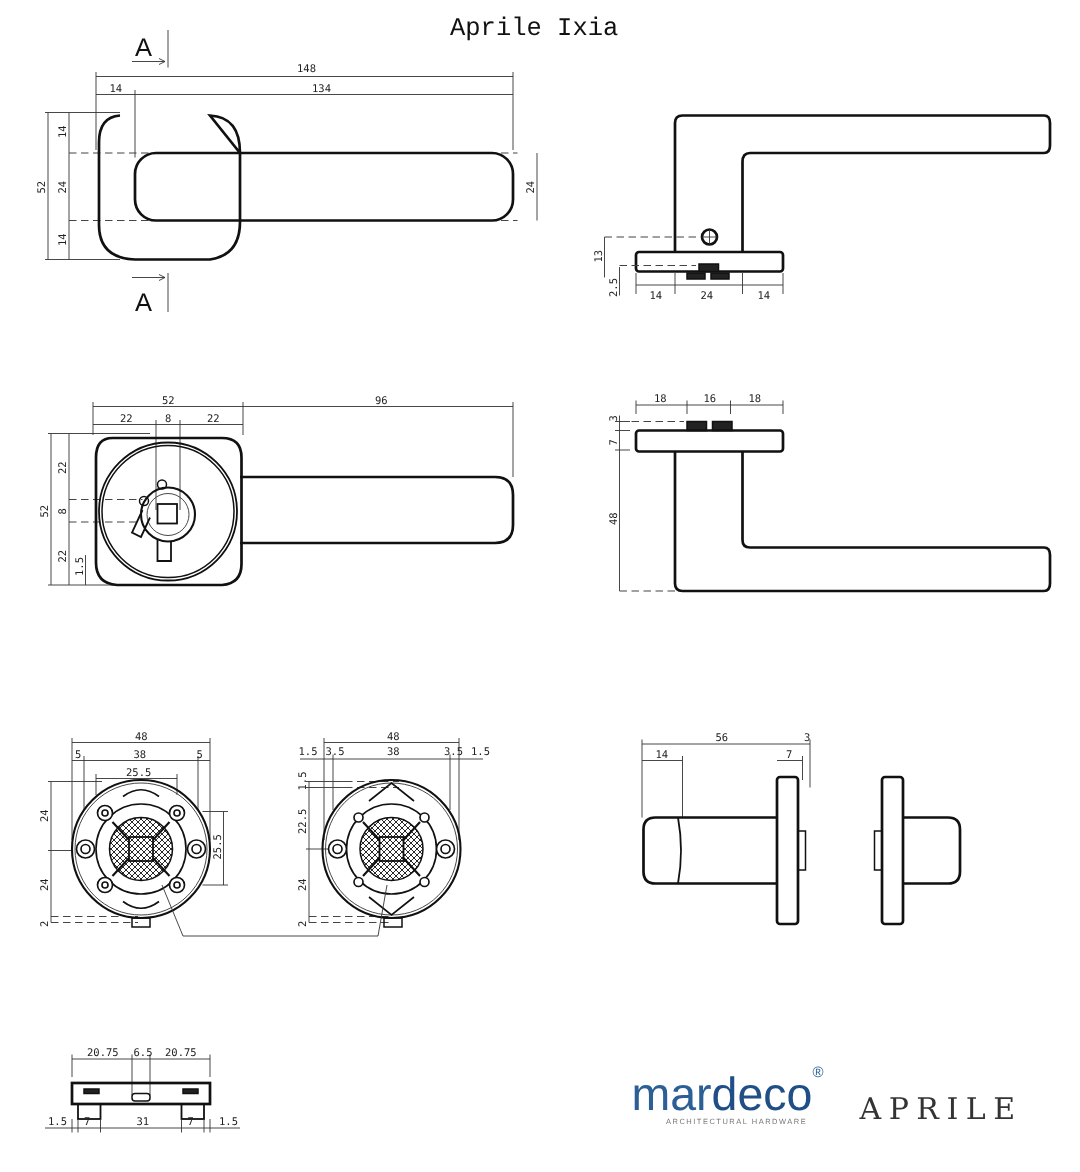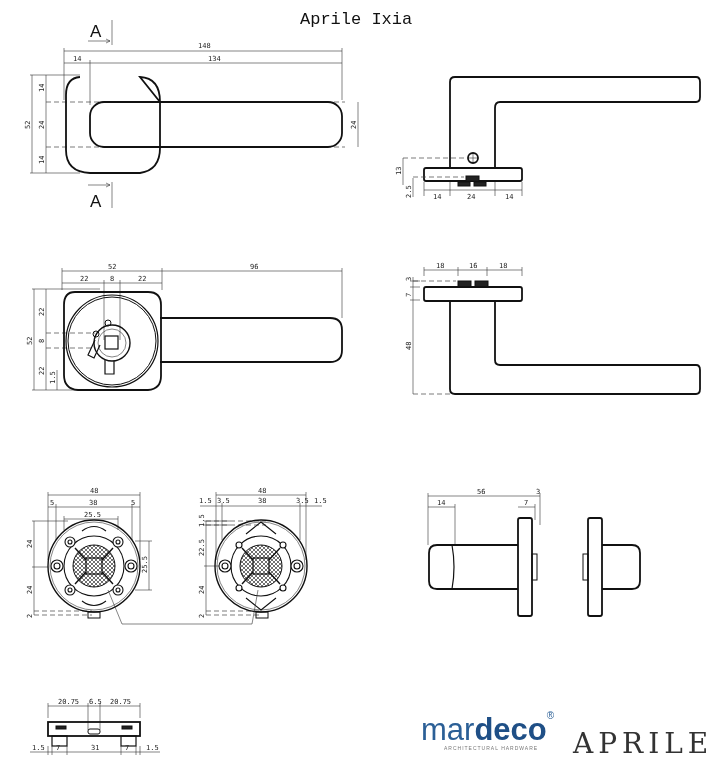--- a/index.html
+++ b/index.html
@@ -7,24 +7,24 @@
   .title{position:absolute;left:0;top:10px;width:720px;text-align:center;font-size:17px;color:#111;padding-left:0;}
   .title span{position:absolute;left:300px;top:0;font-family:Liberation Mono, monospace;}
   svg{position:absolute;left:0;top:0;}
   .dim{font-family:"DejaVu Sans Mono",monospace;font-size:7px;fill:#222;}
   .ln{stroke:#111;fill:none;stroke-width:1.8;}
   .thin{stroke:#333;fill:none;stroke-width:0.6;}
   .dash{stroke:#444;fill:none;stroke-width:0.7;stroke-dasharray:5,3;}
   .fillk{fill:#222;stroke:#111;}
   .hatch{fill:url(#hatch);stroke:#111;stroke-width:1;}
   .logo-m{position:absolute;left:421px;top:712px;font-size:31px;color:#2b5f96;letter-spacing:0px;}
-  .logo-m b{font-weight:bold;color:#1f4f86;}
+  .logo-m b{font-weight:normal;color:#1f4f86;}
   .logo-m sup{font-size:10px;vertical-align:top;position:relative;top:-2px;}
   .logo-sub{position:absolute;left:444px;top:745px;font-size:5px;color:#777;letter-spacing:1px;}
-  .logo-a{position:absolute;left:573px;top:727px;font-family:"DejaVu Serif",serif;font-size:28px;letter-spacing:5px;color:#333;}
+  .logo-a{position:absolute;left:573px;top:727px;font-family:"DejaVu Serif",serif;font-size:20px;letter-spacing:5px;color:#333;}
 </style>
 </head>
 <body>
 
 <div class="title">
     <span>Aprile Ixia</span>
   </div>
 
 <svg width="720" height="781" viewBox="0 0 720 781">
   <defs>

